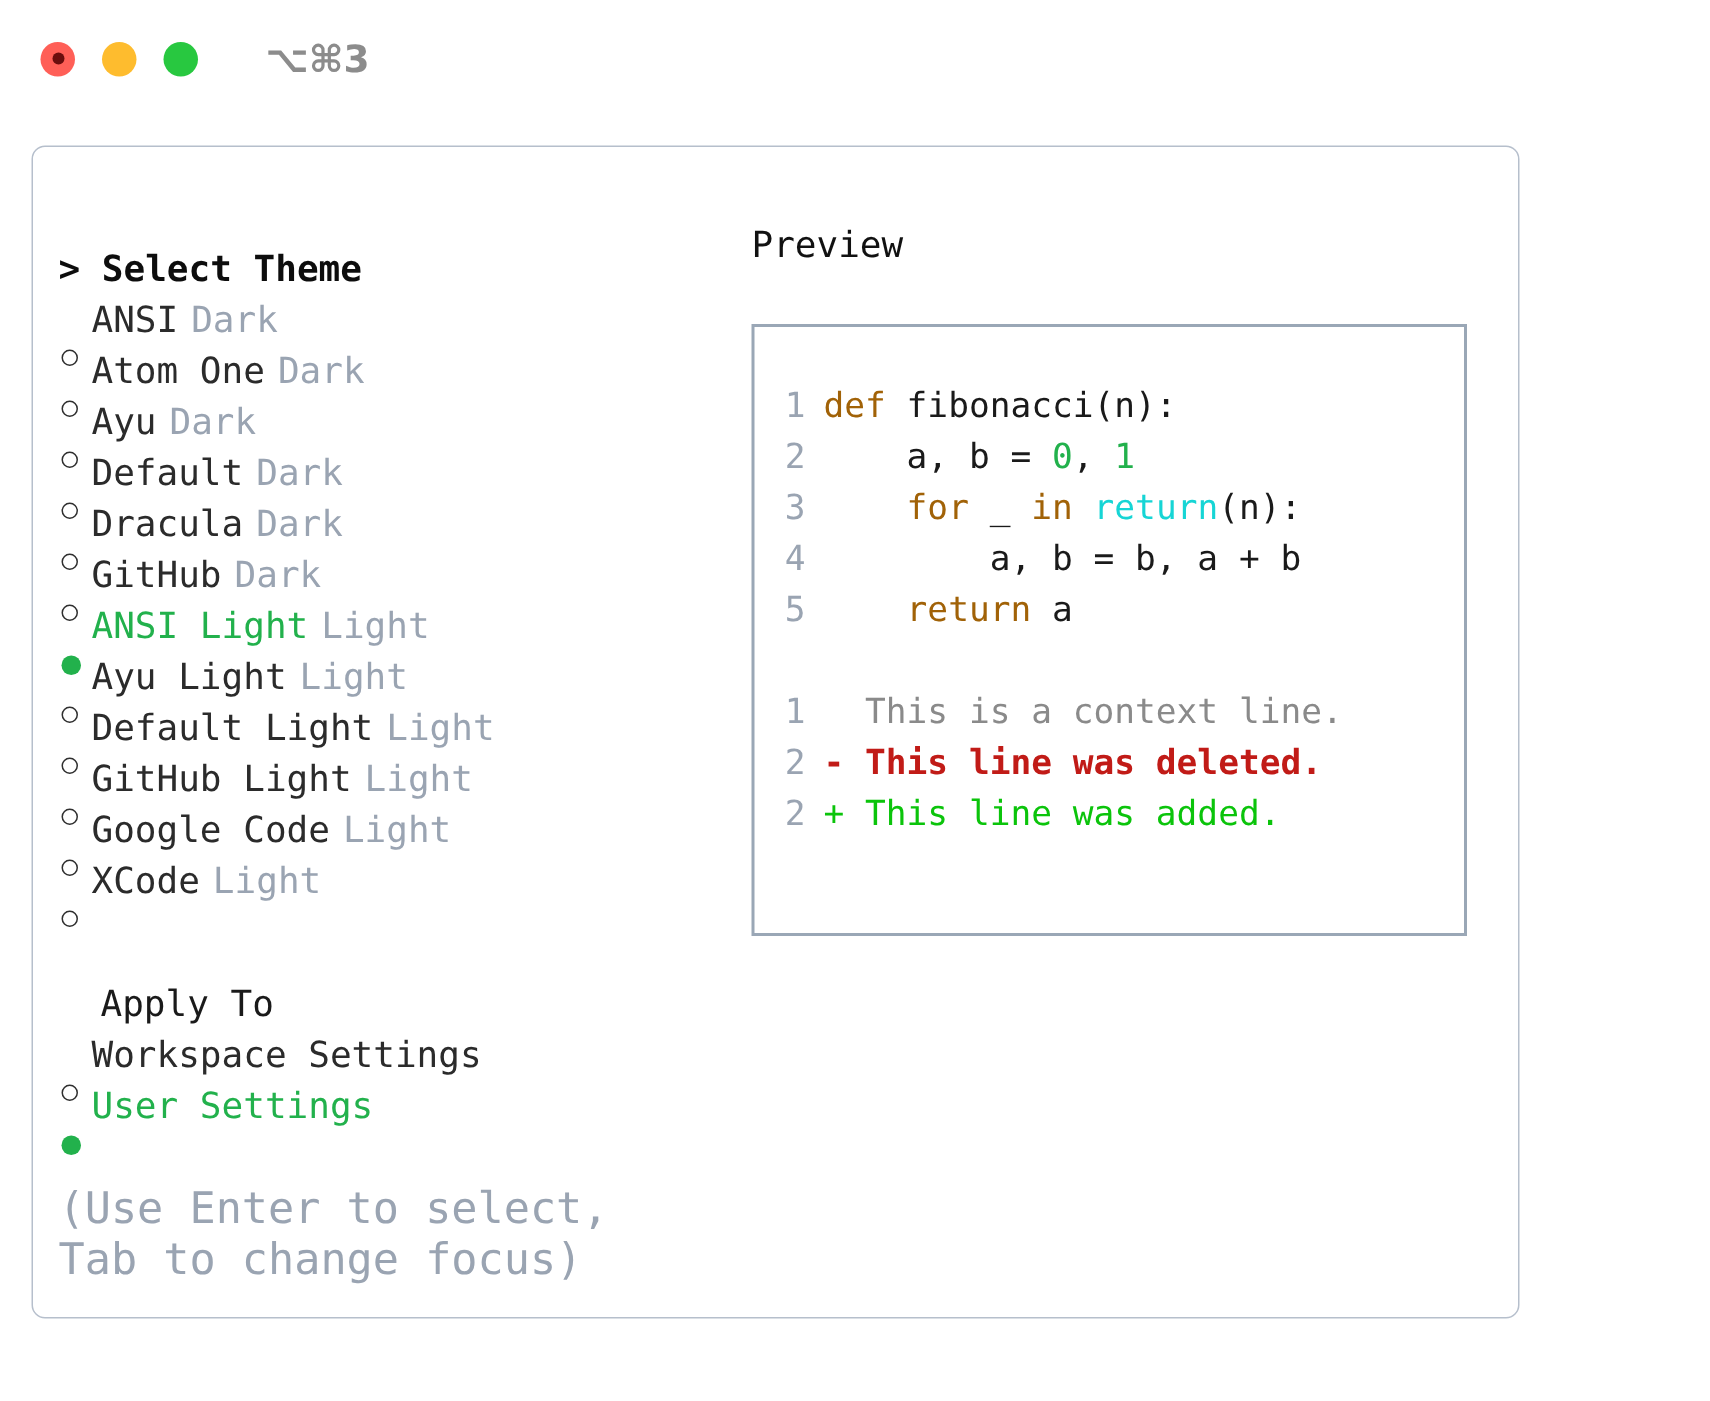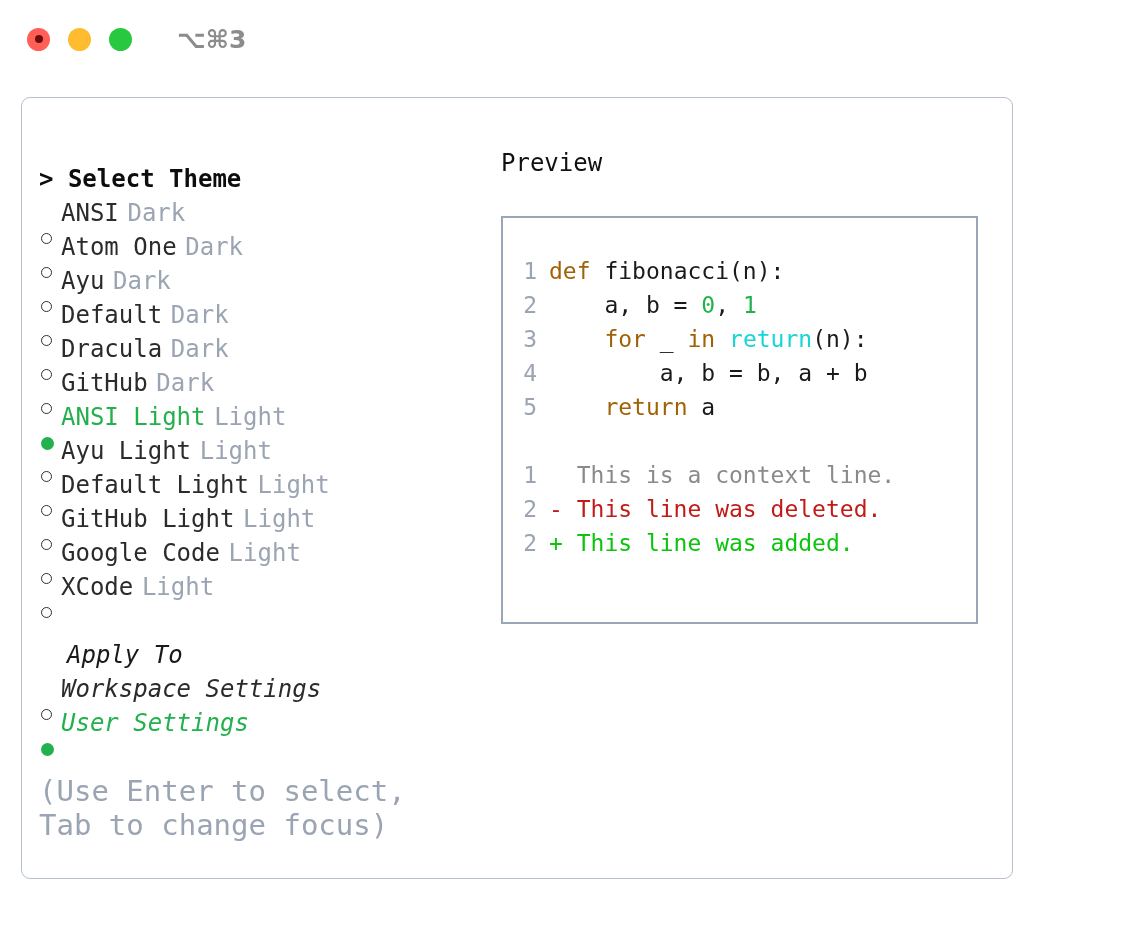--- a/index.html
+++ b/index.html
@@ -139,21 +139,21 @@
     color: #2b2b2b;
   }
   .theme-variant {
     color: #9aa4b2;
     margin-left: 0.6ch;
   }
   .theme-item.selected .theme-name { color: #22b14c; }
   .theme-item.selected .theme-variant { color: #9aa4b2; }
 
   
-  #apply-section { margin-top: 34px; font-style: italic; }
+  #apply-section { margin-top: 48px; }
   #apply-header {
     font-size: 24px;
     color: #1a1a1a;
     line-height: 34px;
     padding-left: 28px;
     white-space: pre;
   }
   .apply-item .apply-label { color: #2b2b2b; }
   .apply-item.selected .apply-label { color: #22b14c; }
 
@@ -196,21 +196,21 @@
   }
   .code-text { color: #1a1a1a; }
 
   .tok-kw   { color: #a16207; }
   .tok-fn   { color: #16d5d5; }
   .tok-num  { color: #22b14c; }
   .tok-plain{ color: #1a1a1a; }
 
   .diff-gap { height: 34px; }
   .diff-context { color: #8a8a8a; }
-  .diff-del { color: #c11b17; }
+  .diff-del { color: #c11b17; font-weight: bold; }
   .diff-add { color: #0bc40b; }
 </style>
 </head>
 <body>
 
 <div id="app-window">
 
   <div id="titlebar">
     <div class="traffic-lights">
       <span class="light close"></span>

